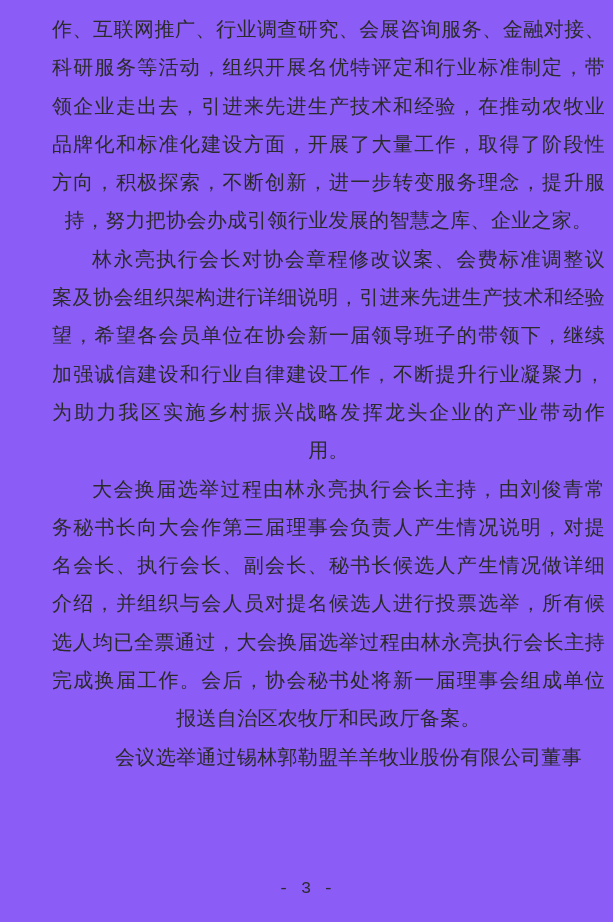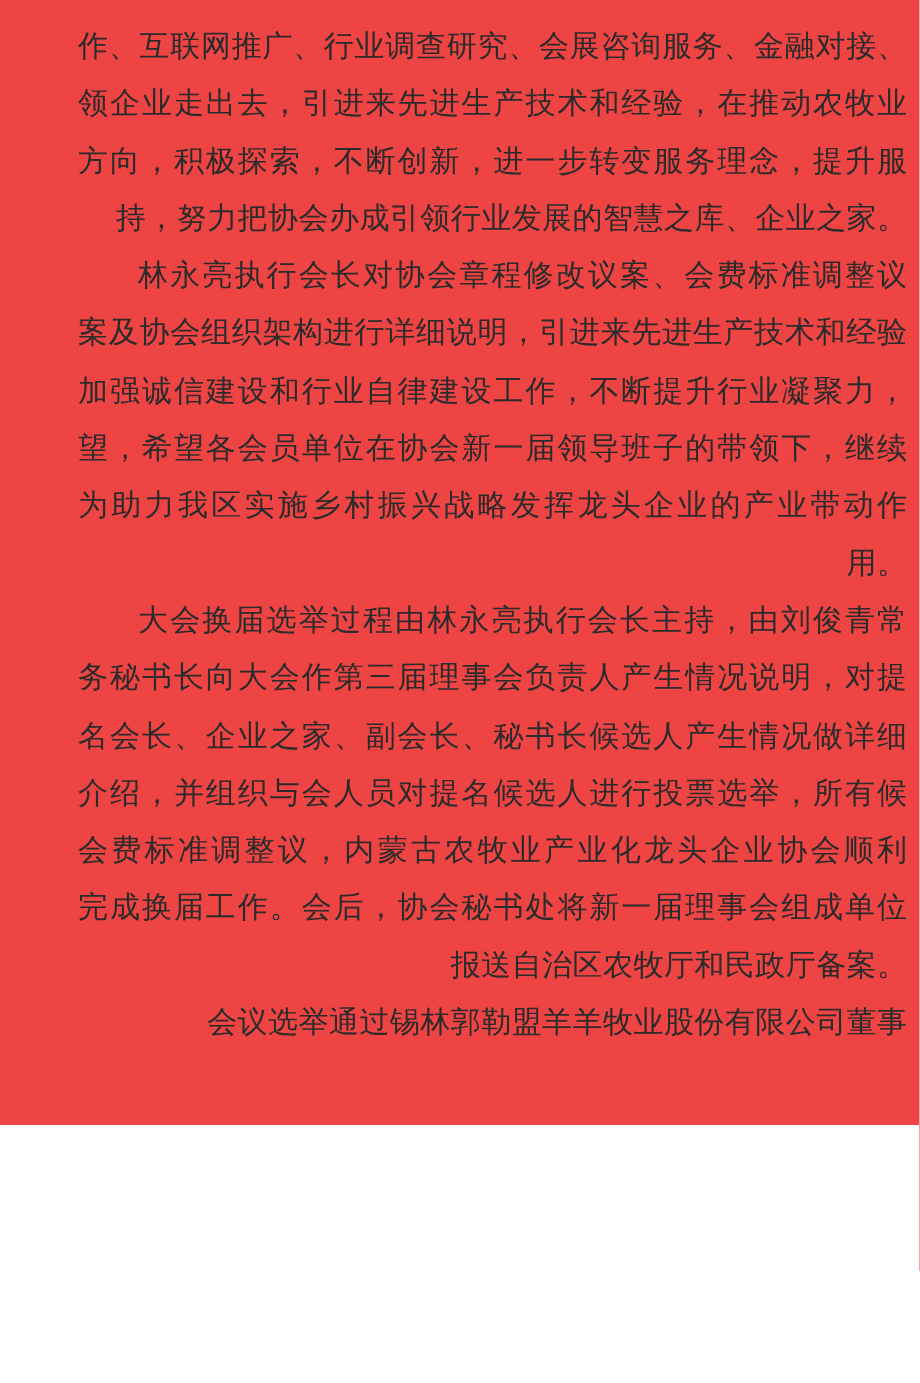--- a/index.html
+++ b/index.html
@@ -3,42 +3,42 @@
 <meta charset="utf-8">
 <style>
   html, body {
     margin: 0;
     padding: 0;
     background: #ffffff;
   }
   .page {
     position: relative;
     width: 613px;
-    height: 750px;
-    background: #ef4444;
+    height: 922px;
+    background: #8b5cf6;
     overflow: hidden;
-    font-family: Liberation Serif, serif;
+    font-family: Liberation Mono, monospace;
     color: #2b2b2b;
   }
   .body-text {
     position: absolute;
     left: 52px;
     top: 12px;
     width: 553px;
     font-size: 20px;
     line-height: 38.3px;
     letter-spacing: 0.3px;
   }
   .paragraph {
     margin: 0;
     padding: 0;
   }
   .doc-line {
     height: 38.3px;
-    text-align: right;
+    text-align: center;
   }
   .doc-line.just {
     text-align: justify;
     text-align-last: justify;
     text-justify: inter-character;
   }
   .doc-line.indent {
     text-indent: 40px;
   }
   .footer {
@@ -52,38 +52,40 @@
     color: #2b2b2b;
   }
 </style>
 </head>
 <body>
 
 <div class="page">
   <div class="body-text" style="color: rgb(43, 43, 43);">
       <div class="paragraph">
         <div class="doc-line just">作、互联网推广、行业调查研究、会展咨询服务、金融对接、</div>
+        <div class="doc-line just">科研服务等活动，组织开展名优特评定和行业标准制定，带</div>
         <div class="doc-line just">领企业走出去，引进来先进生产技术和经验，在推动农牧业</div>
+        <div class="doc-line just">品牌化和标准化建设方面，开展了大量工作，取得了阶段性</div>
         <div class="doc-line just">方向，积极探索，不断创新，进一步转变服务理念，提升服</div>
         <div class="doc-line">持，努力把协会办成引领行业发展的智慧之库、企业之家。</div>
       </div>
       <div class="paragraph">
         <div class="doc-line just indent">林永亮执行会长对协会章程修改议案、会费标准调整议</div>
         <div class="doc-line just">案及协会组织架构进行详细说明，引进来先进生产技术和经验</div>
+        <div class="doc-line just">望，希望各会员单位在协会新一届领导班子的带领下，继续</div>
         <div class="doc-line just">加强诚信建设和行业自律建设工作，不断提升行业凝聚力，</div>
-        <div class="doc-line just">望，希望各会员单位在协会新一届领导班子的带领下，继续</div>
         <div class="doc-line just">为助力我区实施乡村振兴战略发挥龙头企业的产业带动作</div>
         <div class="doc-line">用。</div>
       </div>
       <div class="paragraph">
         <div class="doc-line just indent">大会换届选举过程由林永亮执行会长主持，由刘俊青常</div>
         <div class="doc-line just">务秘书长向大会作第三届理事会负责人产生情况说明，对提</div>
-        <div class="doc-line just">名会长、企业之家、副会长、秘书长候选人产生情况做详细</div>
+        <div class="doc-line just">名会长、执行会长、副会长、秘书长候选人产生情况做详细</div>
         <div class="doc-line just">介绍，并组织与会人员对提名候选人进行投票选举，所有候</div>
-        <div class="doc-line just">会费标准调整议，内蒙古农牧业产业化龙头企业协会顺利</div>
+        <div class="doc-line just">选人均已全票通过，大会换届选举过程由林永亮执行会长主持</div>
         <div class="doc-line just">完成换届工作。会后，协会秘书处将新一届理事会组成单位</div>
         <div class="doc-line">报送自治区农牧厅和民政厅备案。</div>
       </div>
       <div class="paragraph">
         <div class="doc-line indent">会议选举通过锡林郭勒盟羊羊牧业股份有限公司董事</div>
       </div>
     </div>
   <div class="footer">
     <span>- 3 -</span>
   </div>

